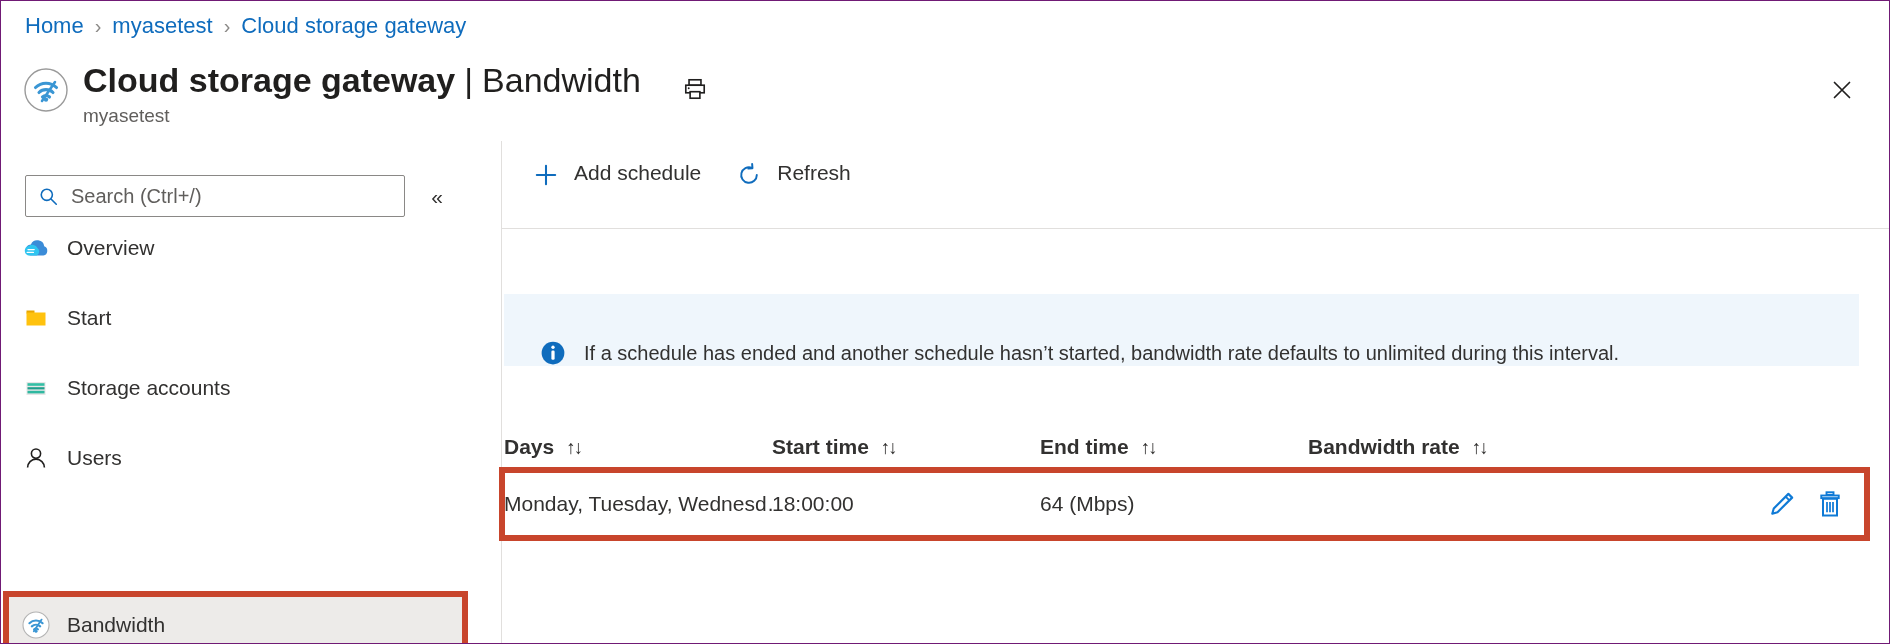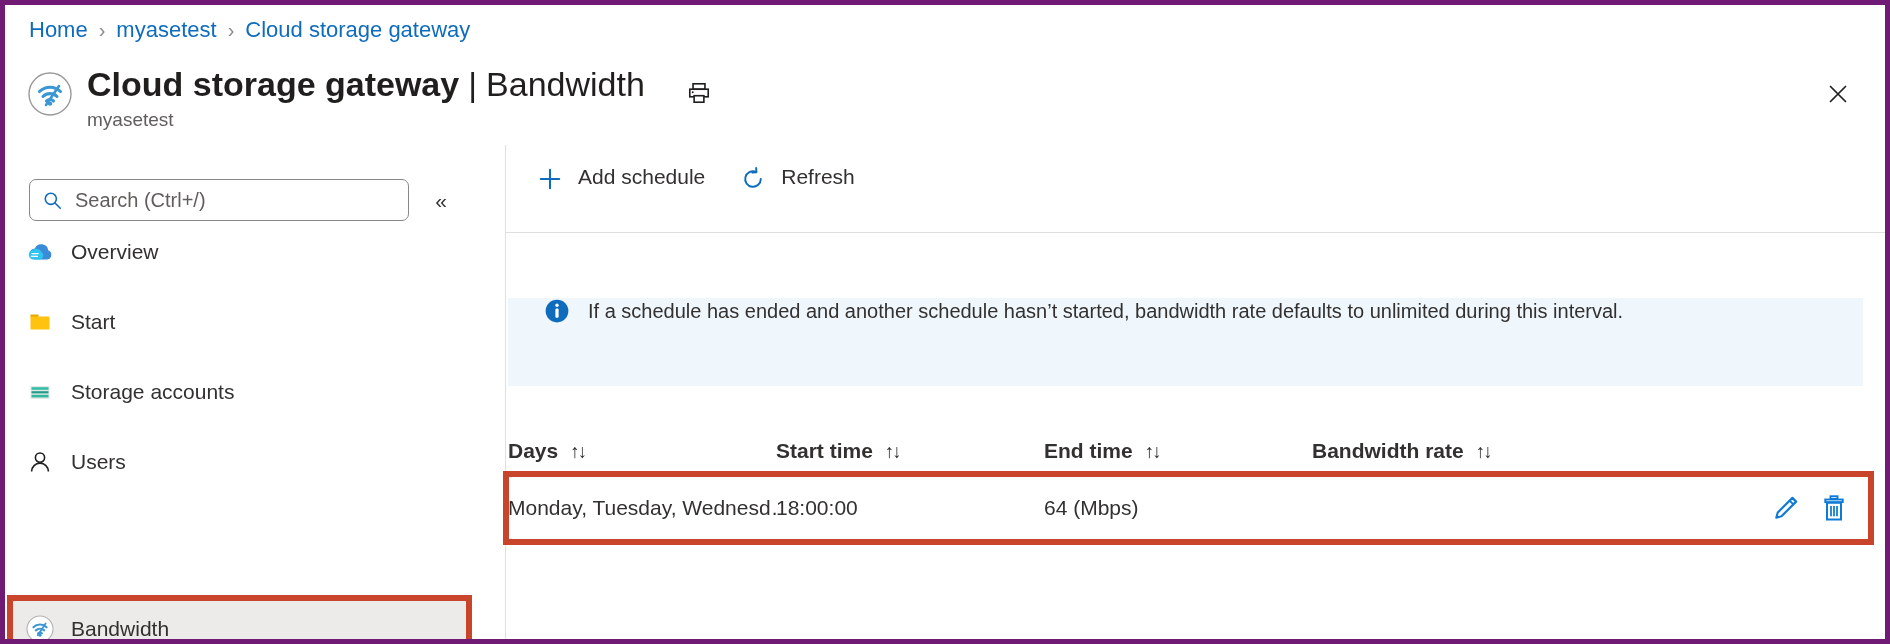--- a/index.html
+++ b/index.html
@@ -9,21 +9,21 @@
   }
   body {
     font-family: "Liberation Sans", sans-serif;
     -webkit-font-smoothing: antialiased;
   }
   #page {
     position: relative;
     width: 1890px;
     height: 644px;
     background: #ffffff;
-    border: 5px solid #701a75;
+    border: 1px solid #701a75;
     box-sizing: border-box;
     overflow: hidden;
   }
 
   
   #breadcrumb {
     position: absolute;
     left: 24px;
     top: 10px;
     height: 30px;
@@ -121,21 +121,21 @@
     position: absolute;
     left: 24px;
     top: 34px;
     display: flex;
     align-items: center;
   }
   #search-box {
     width: 380px;
     height: 42px;
     border: 1px solid #8a8886;
-    border-radius: 7px;
+    border-radius: 2px;
     display: flex;
     align-items: center;
     box-sizing: border-box;
     background: #fff;
   }
   #search-box .mag {
     margin-left: 12px;
     margin-right: 10px;
     flex: none;
     display: flex;
@@ -247,24 +247,24 @@
     color: #323130;
     white-space: nowrap;
   }
 
   
   #info-banner {
     position: absolute;
     left: 503px;
     top: 293px;
     width: 1355px;
-    height: 88px;
+    height: 72px;
     background: #eff6fc;
     display: flex;
-    align-items: flex-start;
+    align-items: flex-end;
     box-sizing: border-box;
   }
   #info-banner .info-ico {
     margin-left: 36px;
     margin-right: 18px;
     flex: none;
     display: flex;
   }
   #info-banner .info-text {
     font-size: 20px;

